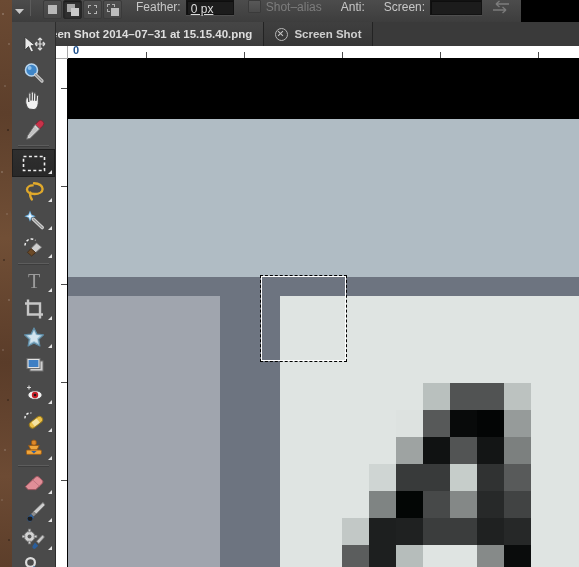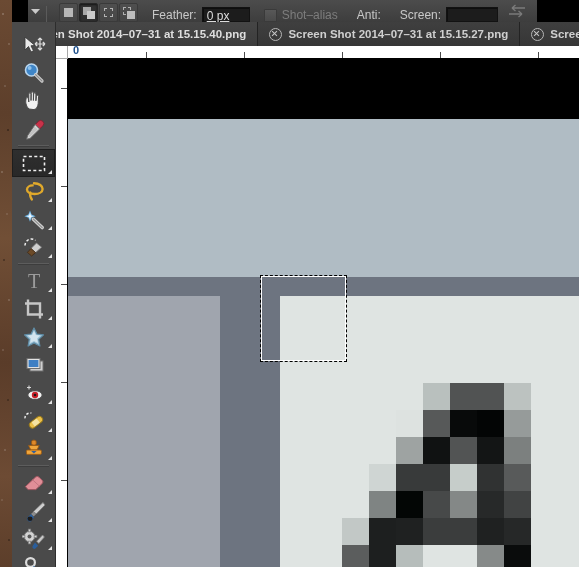--- a/index.html
+++ b/index.html
@@ -25,24 +25,24 @@
       radial-gradient(circle at 3px 350px, rgba(255,255,255,.12) 0 1px, transparent 1px),
       radial-gradient(circle at 8px 400px, rgba(0,0,0,.25) 0 1px, transparent 1px),
       radial-gradient(circle at 5px 450px, rgba(255,255,255,.14) 0 1px, transparent 1px),
       radial-gradient(circle at 2px 500px, rgba(255,255,255,.1) 0 1px, transparent 1px),
       radial-gradient(circle at 9px 540px, rgba(0,0,0,.26) 0 1px, transparent 1px),
       linear-gradient(180deg,#6b4a33 0%,#5d3f2b 20%,#714f36 42%,#5a3c29 64%,#6d4b34 84%,#5c3e2a 100%);
   }
 
   
   .options-bar{
-    position:absolute;left:28px;top:0;width:509px;height:22px;
+    position:absolute;left:12px;top:0;width:509px;height:22px;
     background:linear-gradient(180deg,#4c4c4c 0%,#444444 55%,#3d3d3d 100%);
     border-bottom:1px solid #2b2b2b;
-    display:flex;align-items:flex-end;
+    display:flex;align-items:flex-start;
   }
   .opt-caret{
     width:14px;height:22px;display:flex;align-items:center;justify-content:center;
   }
   .opt-caret svg{display:block;}
   .opt-sep{width:1px;height:16px;background:#5b5b5b;margin:0 4px;}
 
   .selmode-group{display:flex;align-items:center;gap:1px;margin-left:8px;}
   .selmode-btn{
     width:17px;height:17px;border-radius:2px;
@@ -261,24 +261,20 @@
 
   <div class="tabbar">
     <div class="tab-gripper">
       <span class="grip-dots"></span>
     </div>
 
     <div class="tab active">
       <span>een Shot 2014–07–31 at 15.15.40.png</span>
     </div>
 
-    <div class="tab">
-      <span class="close"></span>
-      <span>Screen Shot 2014–07–31 at 15.15.27.png</span>
-    </div>
 
     <div class="tab">
       <span class="close"></span>
       <span>Screen Shot</span>
     </div>
   </div>
 
   <div class="ruler-corner"></div>
 
   <div class="ruler-h">

